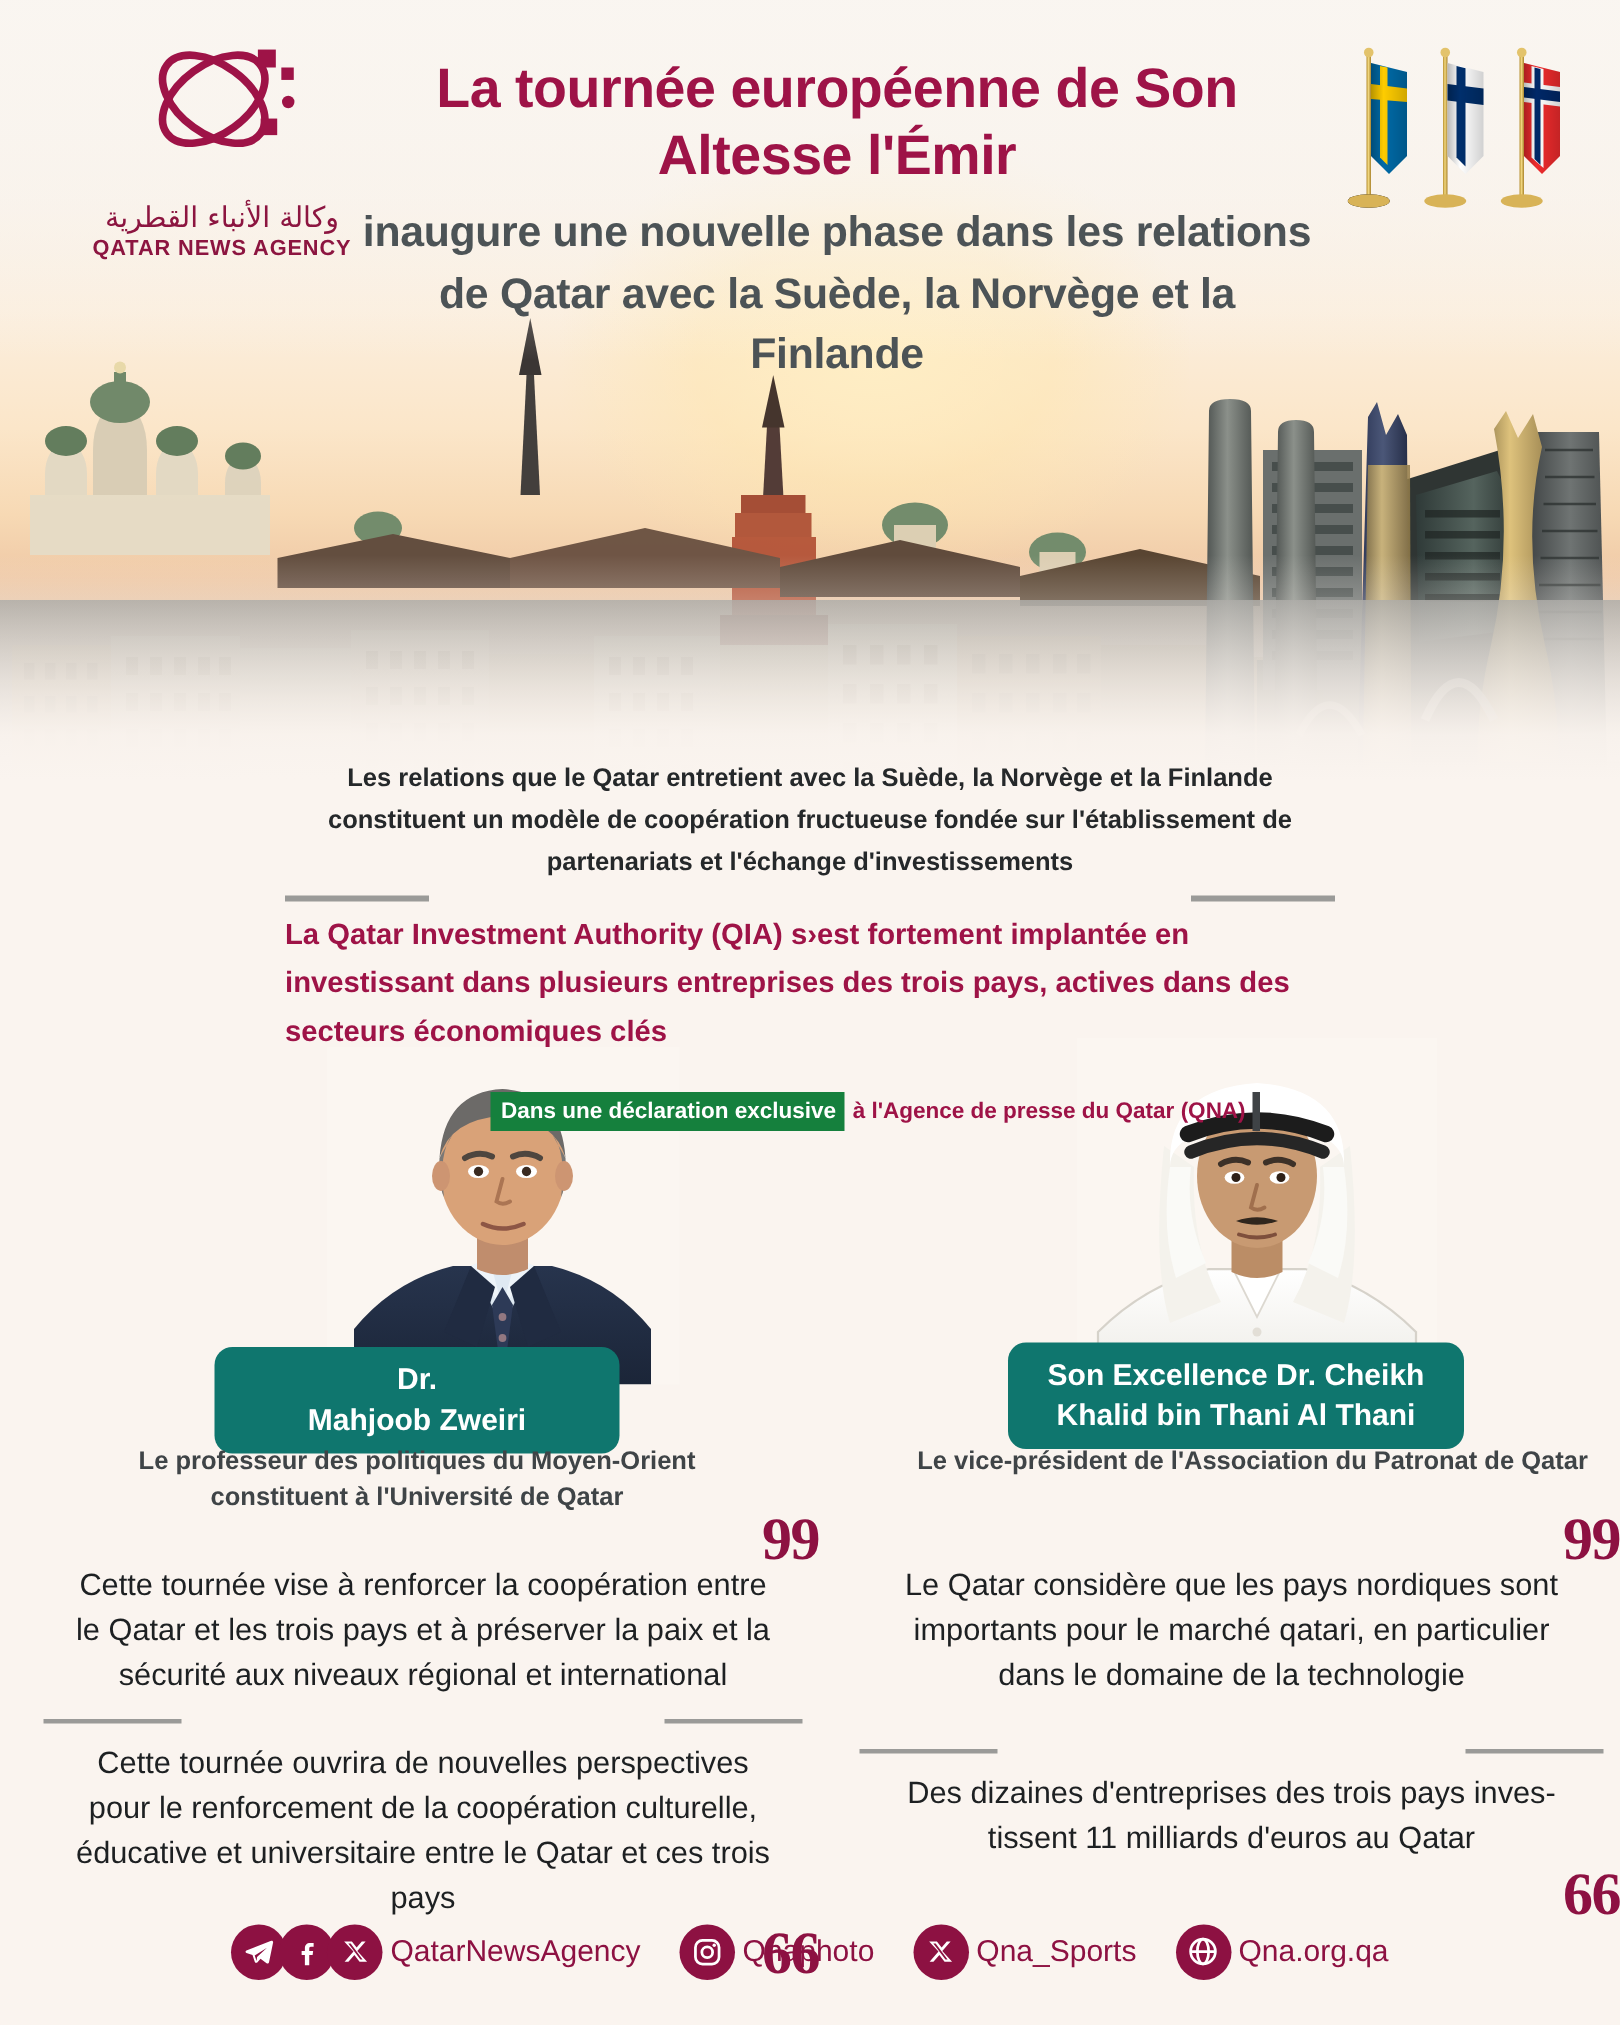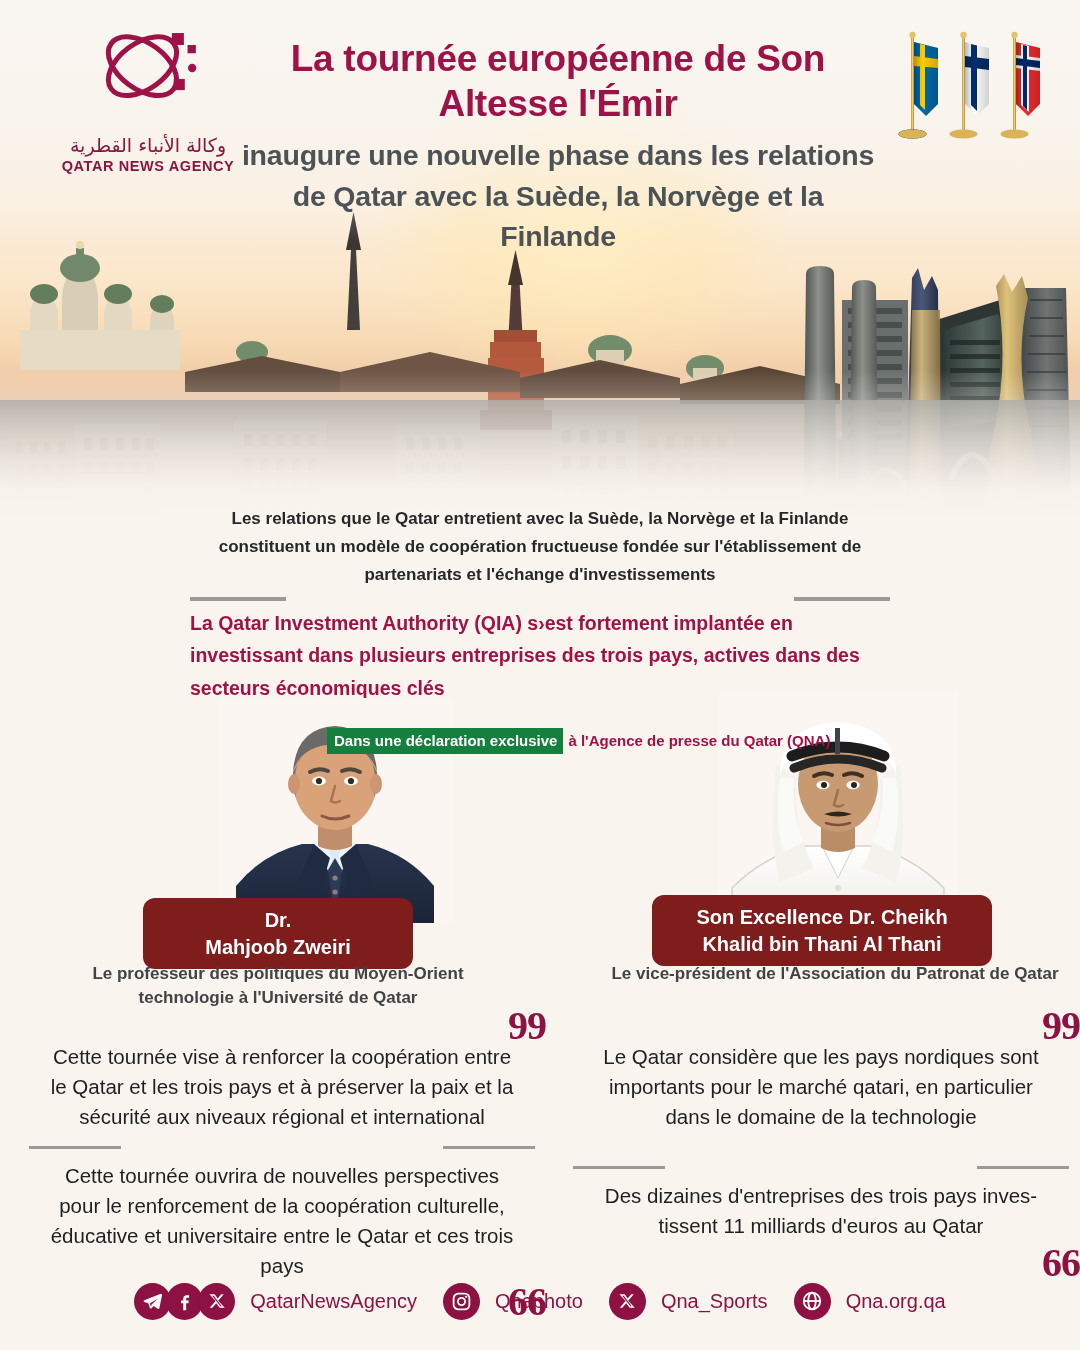--- a/index.html
+++ b/index.html
@@ -118,26 +118,26 @@
     font-size: 15px; font-weight: bold;
     padding: 3px 6px 3px 7px; line-height: 20px; white-space: nowrap;
   }
   .decl-red {
     color: #9e1347; font-size: 15px; font-weight: bold;
     padding: 3px 5px 3px 5px; line-height: 20px; white-space: nowrap;
   }
   .decl-bar { width: 5px; background: #3f4346; }
 
   .nameplate {
-    position: absolute; border-radius: 12px; background: #7f1d1d;
+    position: absolute; border-radius: 12px; background: #0f766e;
     color: #ffffff; text-align: center; font-weight: bold;
     font-size: 20px; line-height: 1.33; padding: 9px 18px;
   }
   .np-left  { left: 143px; top: 208px; width: 270px; }
-  .np-right { left: 652px; top: 205px; width: 340px; }
+  .np-right { left: 672px; top: 205px; width: 304px; }
 
   .role {
     position: absolute; text-align: center; color: #3f4447;
     font-size: 17px; font-weight: bold; line-height: 1.42;
   }
   .role-left  { left: 60px; top: 272px; width: 436px; }
   .role-right { left: 600px; top: 272px; width: 470px; }
 
   
   .col-left  { position: absolute; left: 18px;  top: 1016px; width: 528px; z-index: 6; }
@@ -165,21 +165,21 @@
     display: flex; align-items: center; justify-content: center; gap: 0px; z-index: 7;
   }
   .sgroup { display: flex; align-items: center; }
   .sicon {
     width: 37px; height: 37px; border-radius: 50%; background: #8d1142;
     display: flex; align-items: center; justify-content: center;
     margin-right: -5px;
   }
   .sicon:last-child { margin-right: 0; }
   .shandle {
-    color: #8d1142; font-size: 20px; margin-left: 20px; margin-right: 26px;
+    color: #8d1142; font-size: 20px; margin-left: 10px; margin-right: 26px;
     white-space: nowrap;
   }
 </style>
 </head>
 <body>
 
 <div class="page">
 
   <div class="city">
     <div class="sky"></div>
@@ -691,21 +691,21 @@
 
     <div class="nameplate np-left">
       <div>Dr.</div>
       <div>Mahjoob Zweiri</div>
     </div>
     <div class="nameplate np-right">
       <div>Son Excellence Dr. Cheikh</div>
       <div>Khalid bin Thani Al Thani</div>
     </div>
 
-    <div class="role role-left">Le professeur des politiques du Moyen-Orient technologie à l'Université de Qatar</div>
+    <div class="role role-left">Le professeur des politiques du Moyen-Orient constituent à l'Université de Qatar</div>
     <div class="role role-right">Le vice-président de l'Association du Patronat de Qatar</div>
   </div>
 
   <div class="col-left">
     <div class="qmark open">99</div>
     <div class="quote">Cette tournée vise à renforcer la coopération entre le Qatar et les trois pays et à préserver la paix et la sécurité aux niveaux régional et international</div>
     <div class="q-rule">
       <span></span>
       <span></span>
     </div>

